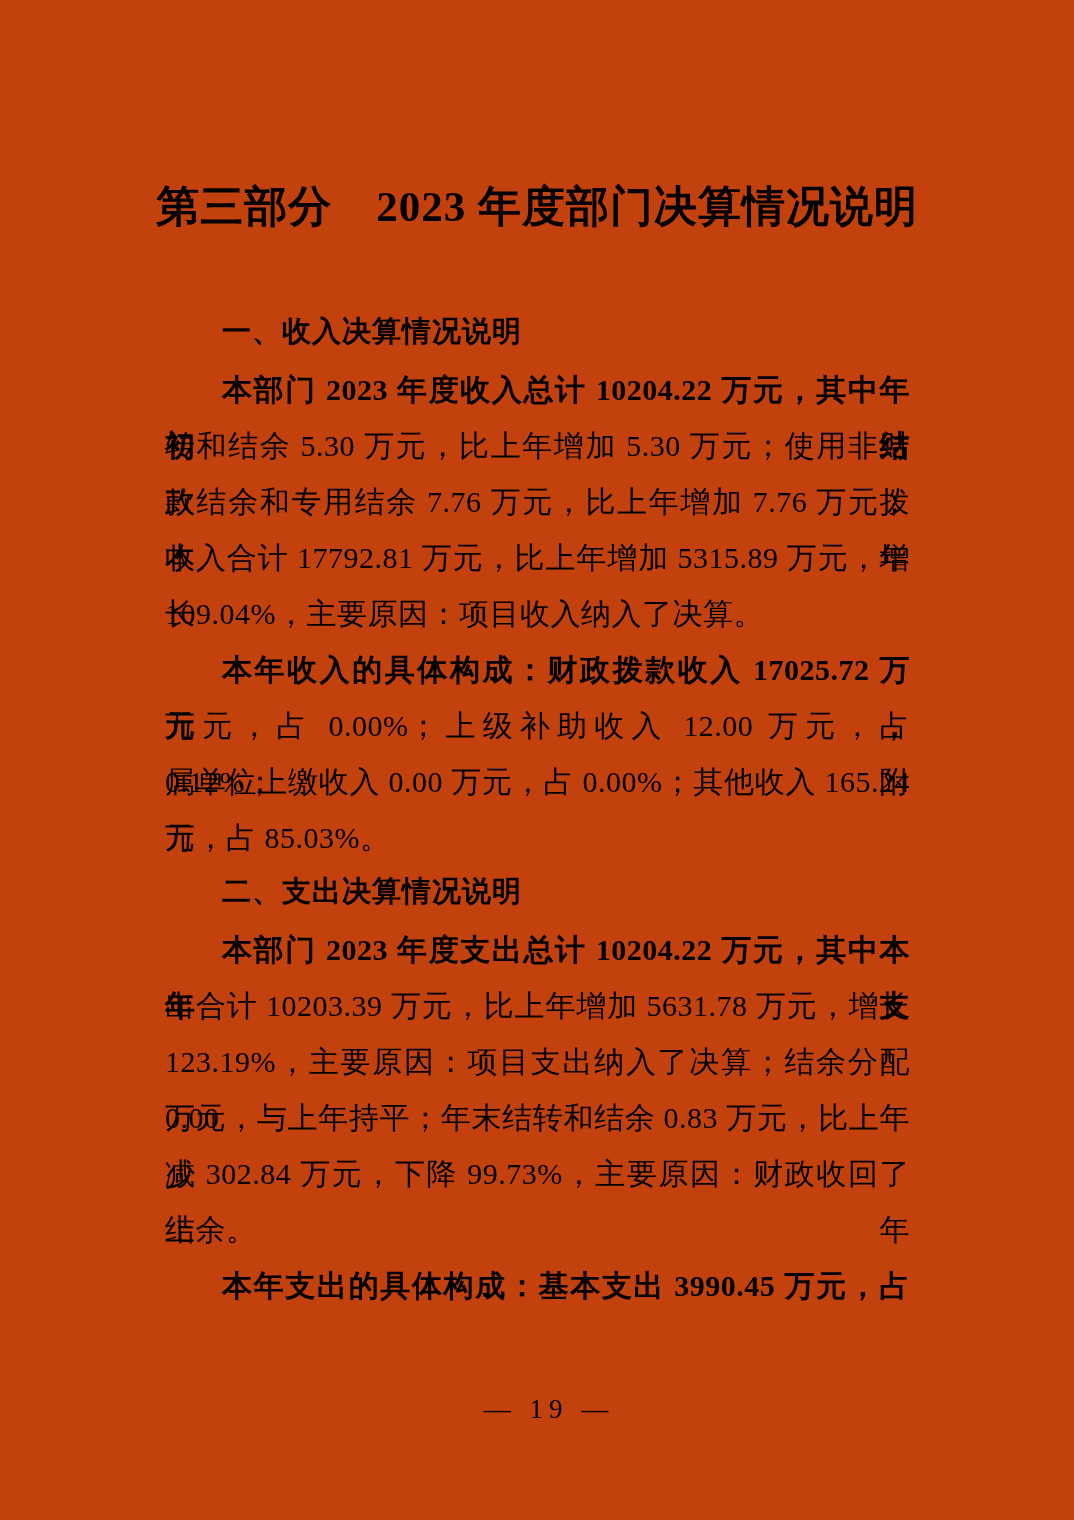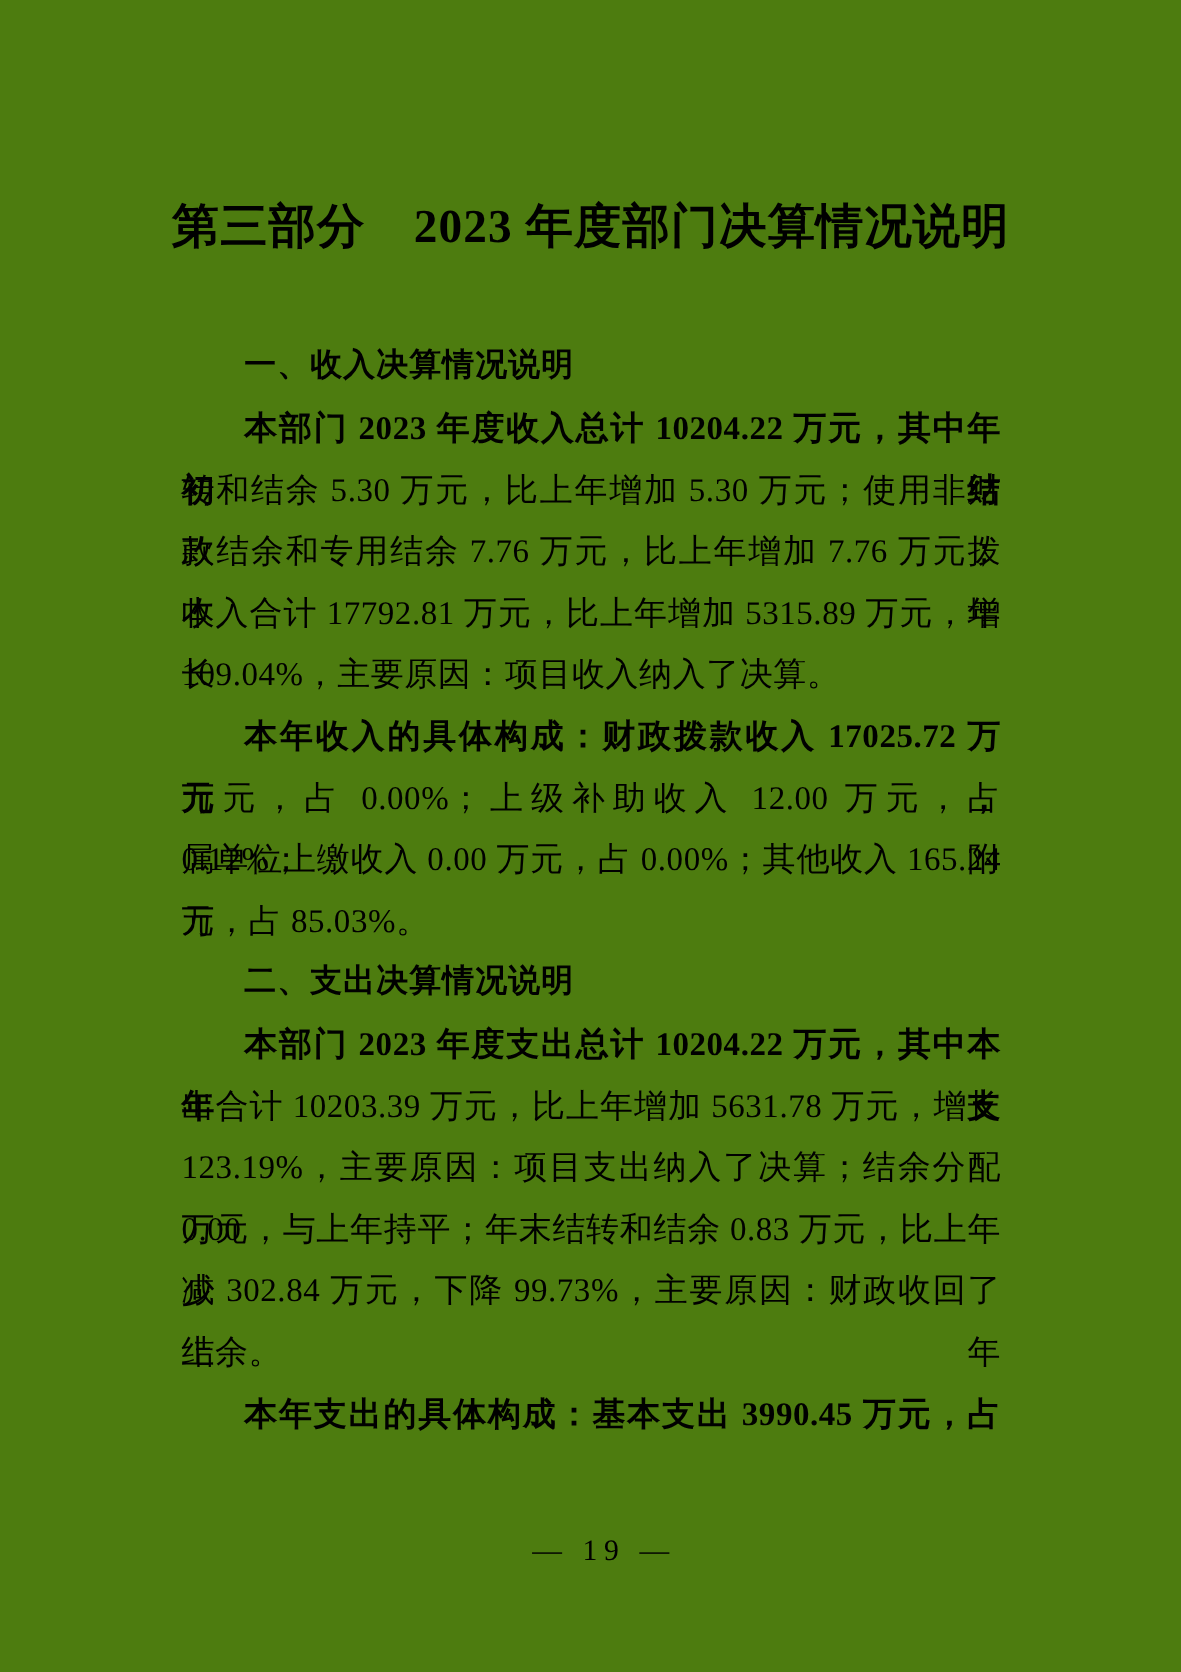--- a/index.html
+++ b/index.html
@@ -5,21 +5,21 @@
   html, body {
     margin: 0;
     padding: 0;
     background: #e8e8e8;
   }
   .page {
     position: relative;
     width: 1074px;
     height: 1520px;
     margin: 0 auto;
-    background: #4d7c0f;
+    background: #c2410c;
     color: #000000;
     overflow: hidden;
   }
   .doc-title {
     position: absolute;
     top: 180px;
     left: 0;
     width: 1074px;
     text-align: center;
     font-family: "Liberation Serif", "DejaVu Serif", serif;

